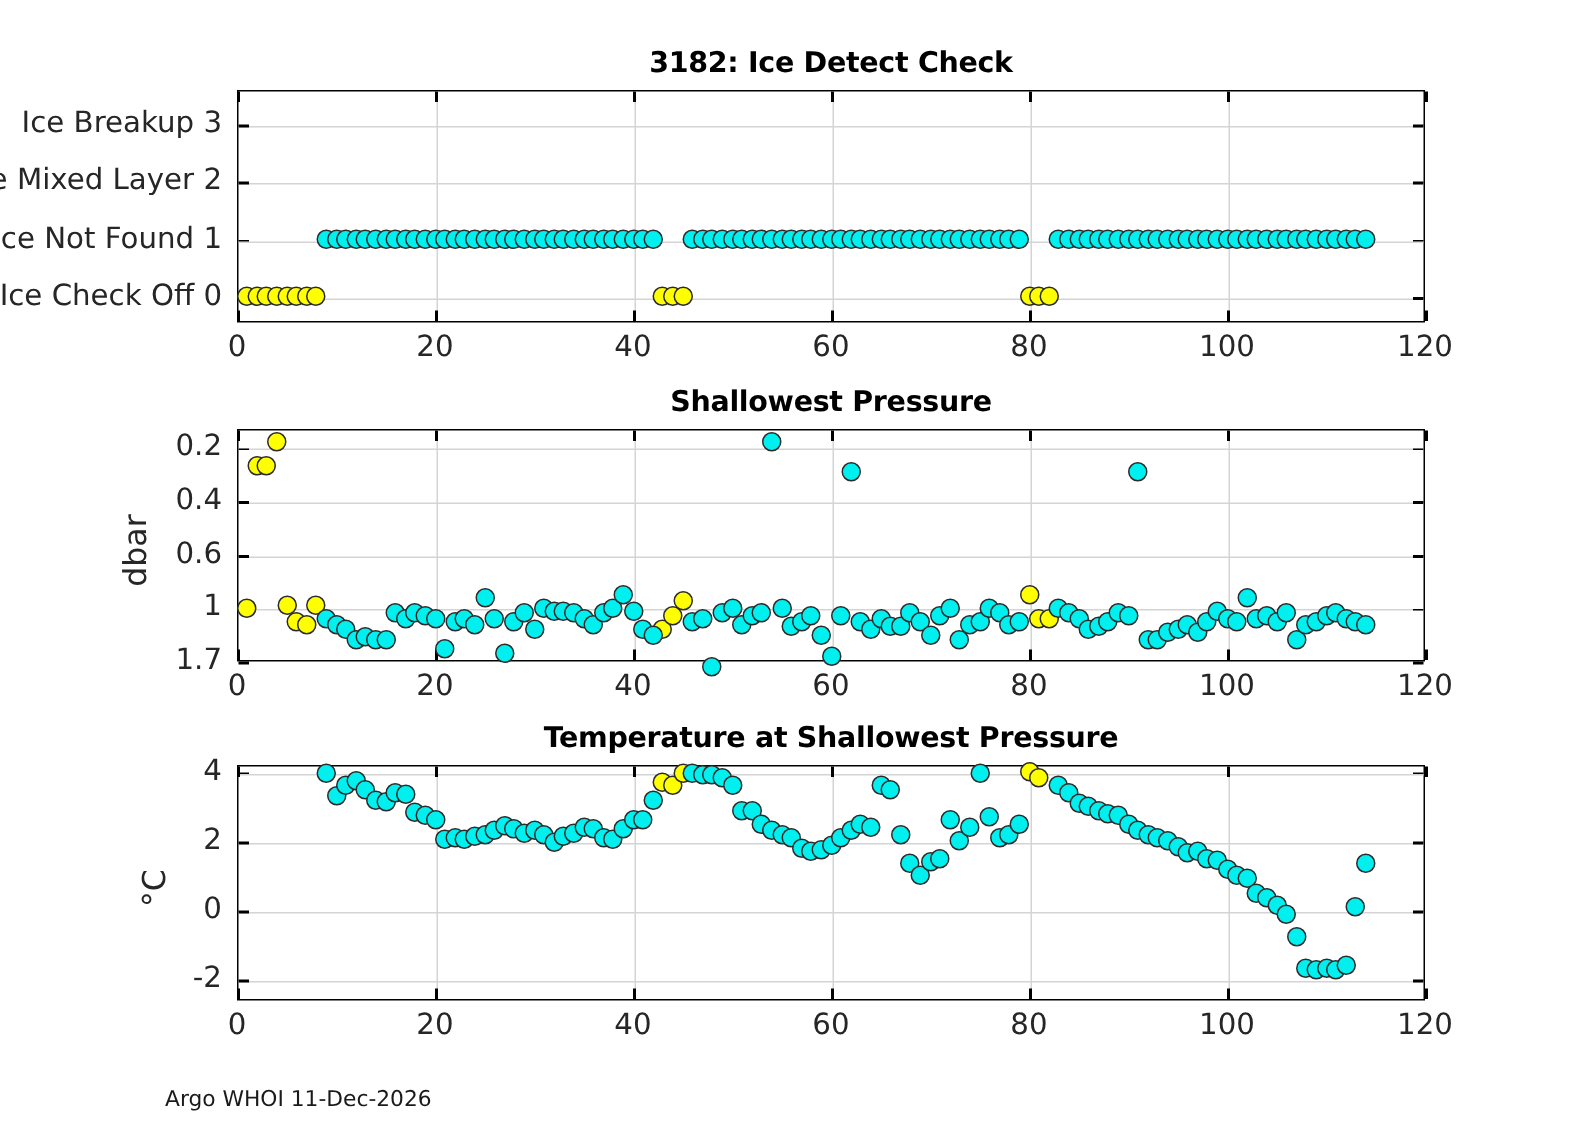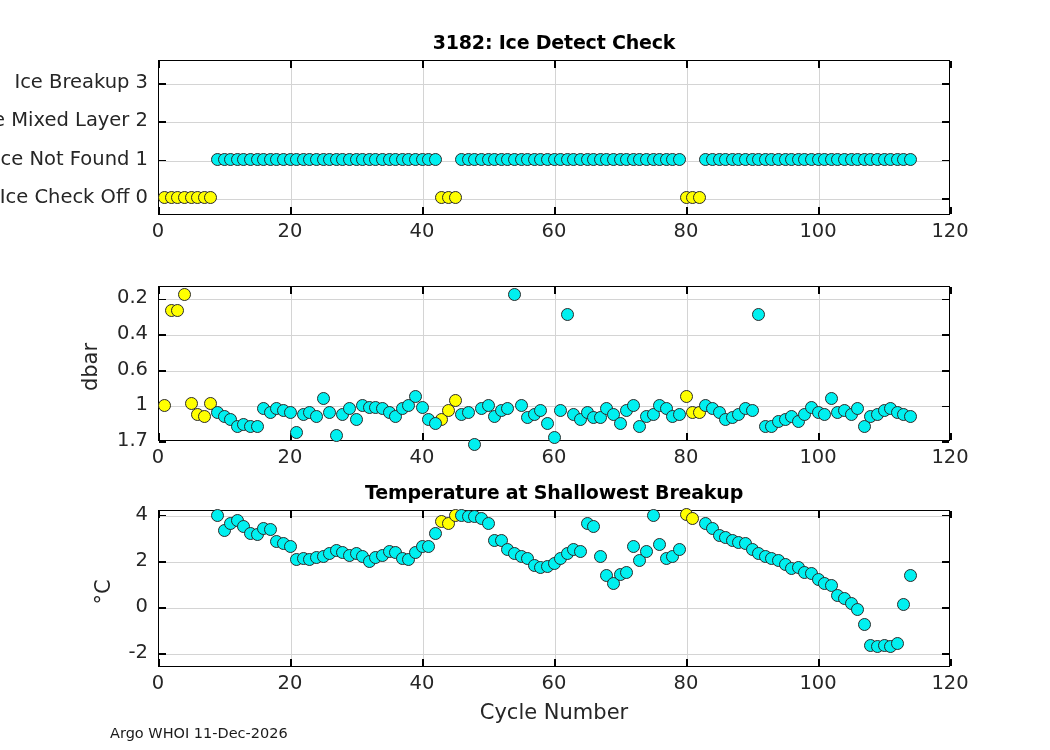--- a/index.html
+++ b/index.html
@@ -276,20 +276,21 @@
         <div class="pt" style="background: rgb(0, 240, 240); left: 877.4px; top: 159.506px;"></div>
         <div class="pt" style="background: rgb(0, 240, 240); left: 884px; top: 159.506px;"></div>
         <div class="pt" style="background: rgb(0, 240, 240); left: 890.6px; top: 159.506px;"></div>
         <div class="pt" style="background: rgb(0, 240, 240); left: 897.2px; top: 159.506px;"></div>
         <div class="pt" style="background: rgb(0, 240, 240); left: 903.8px; top: 159.506px;"></div>
         <div class="pt" style="background: rgb(0, 240, 240); left: 910.4px; top: 159.506px;"></div>
       </div>
   </div>
 
   <div class="panel" style="left:0; top:0; width:1050px; height:250px;">
+    <div class="panel-title" style="left:158px; top:257px; width:792px;">Shallowest Pressure</div>
     <div class="plot-frame" id="frame2" style="left:158px; top:286px; width:792px; height:155px;">
         <div class="gridline" style="top: 12.4713px;"></div>
         <div class="tick-y left" style="top: 11.6713px;"></div>
         <div class="tick-y right" style="top: 11.6713px;"></div>
         <div class="gridline" style="top: 48.1034px;"></div>
         <div class="tick-y left" style="top: 47.3034px;"></div>
         <div class="tick-y right" style="top: 47.3034px;"></div>
         <div class="gridline" style="top: 83.7356px;"></div>
         <div class="tick-y left" style="top: 82.9356px;"></div>
         <div class="tick-y right" style="top: 82.9356px;"></div>
@@ -447,21 +448,21 @@
         <div class="pt" style="background: rgb(0, 240, 240); left: 877.4px; top: 414.276px;"></div>
         <div class="pt" style="background: rgb(0, 240, 240); left: 884px; top: 410.713px;"></div>
         <div class="pt" style="background: rgb(0, 240, 240); left: 890.6px; top: 408.931px;"></div>
         <div class="pt" style="background: rgb(0, 240, 240); left: 897.2px; top: 412.494px;"></div>
         <div class="pt" style="background: rgb(0, 240, 240); left: 903.8px; top: 414.276px;"></div>
         <div class="pt" style="background: rgb(0, 240, 240); left: 910.4px; top: 416.057px;"></div>
       </div>
   </div>
 
   <div class="panel" style="left:0; top:0; width:1050px; height:300px;">
-    <div class="panel-title" style="left:158px; top:481px; width:792px;">Temperature at Shallowest Breakup</div>
+    <div class="panel-title" style="left:158px; top:481px; width:792px;">Temperature at Shallowest Pressure</div>
     <div class="plot-frame" id="frame3" style="left:158px; top:510px; width:792px; height:157px;">
         <div class="gridline" style="top: 143.147px;"></div>
         <div class="tick-y left" style="top: 142.347px;"></div>
         <div class="tick-y right" style="top: 142.347px;"></div>
         <div class="gridline" style="top: 96.9706px;"></div>
         <div class="tick-y left" style="top: 96.1706px;"></div>
         <div class="tick-y right" style="top: 96.1706px;"></div>
         <div class="gridline" style="top: 50.7941px;"></div>
         <div class="tick-y left" style="top: 49.9941px;"></div>
         <div class="tick-y right" style="top: 49.9941px;"></div>
@@ -604,18 +605,17 @@
         <div class="pt" style="background: rgb(0, 240, 240); left: 857.6px; top: 609.279px;"></div>
         <div class="pt" style="background: rgb(0, 240, 240); left: 864.2px; top: 624.287px;"></div>
         <div class="pt" style="background: rgb(0, 240, 240); left: 870.8px; top: 645.066px;"></div>
         <div class="pt" style="background: rgb(0, 240, 240); left: 877.4px; top: 646.221px;"></div>
         <div class="pt" style="background: rgb(0, 240, 240); left: 884px; top: 645.066px;"></div>
         <div class="pt" style="background: rgb(0, 240, 240); left: 890.6px; top: 646.221px;"></div>
         <div class="pt" style="background: rgb(0, 240, 240); left: 897.2px; top: 643.912px;"></div>
         <div class="pt" style="background: rgb(0, 240, 240); left: 903.8px; top: 604.662px;"></div>
         <div class="pt" style="background: rgb(0, 240, 240); left: 910.4px; top: 575.801px;"></div>
       </div>
-    <div class="xaxis-name" style="left:158px; top:700px; width:792px;">Cycle Number</div>
   </div>
 
   <div class="footer-note" style="left:110px; top:725px;">Argo WHOI 11-Dec-2026</div>
 
 </div>
 
 </body></html>

